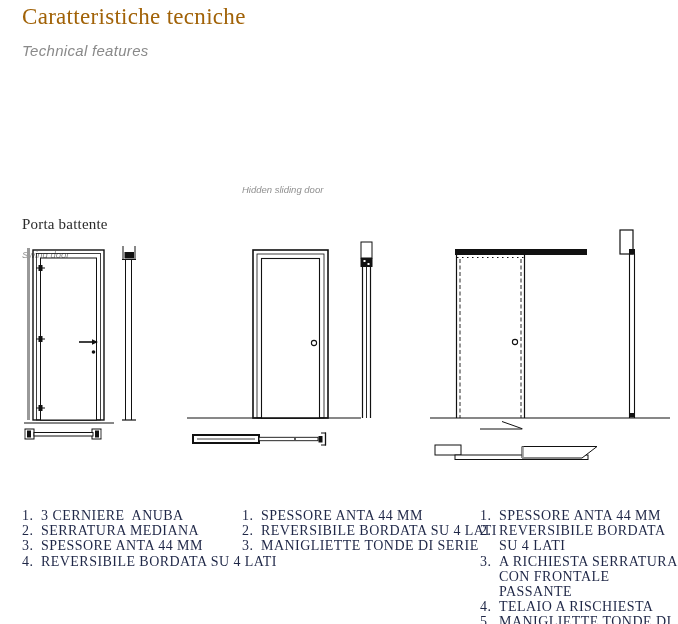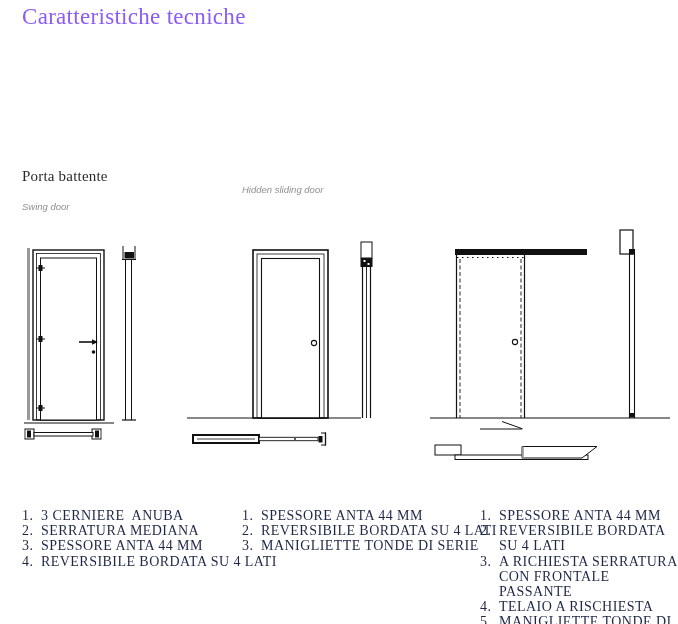--- a/index.html
+++ b/index.html
@@ -5,32 +5,32 @@
   html,body{margin:0;padding:0;background:#ffffff;}
   .page{
     position:relative;
     width:678px;height:624px;
     background:#ffffff;
     font-family:"Liberation Serif", serif;
     overflow:hidden;
   }
   .page-title{
     position:absolute;left:22px;top:4px;
-    font-size:23px;font-weight:400;color:#8b5cf6;
+    font-size:23px;font-weight:400;color:#a16207;
     letter-spacing:0.3px;
   }
   .page-subtitle{
     position:absolute;left:22px;top:42px;
     font-family:"Liberation Sans", sans-serif;
     font-style:italic;font-size:15px;color:#8a8a8a;
     letter-spacing:0.3px;
   }
   .col-header{position:absolute;top:168px;}
   .col-header .col-title{
-    font-size:15px;color:#2b2b2b;letter-spacing:0.2px;
+    font-size:15px;color:#2b2b2b;letter-spacing:0.2px;margin-top:48px;
   }
   .col-header .col-sub{
     margin-top:16px;
     font-family:"Liberation Sans", sans-serif;
     font-style:italic;font-size:9.5px;color:#8f8f8f;
   }
   .drawing{position:absolute;}
   ol.features{
     position:absolute;top:508px;margin:0;padding:0;
     counter-reset: item;
@@ -49,20 +49,21 @@
   }
   .feature-line{white-space:pre-wrap;}
   svg{display:block;}
 </style>
 </head>
 <body>
 
 <div class="page">
 
   <div class="page-title">Caratteristiche tecniche</div>
+  <div class="page-subtitle">Technical features</div>
 
   <div class="col-header" style="left:22px;">
     <div class="col-title">Porta battente</div>
     <div class="col-sub">Swing door</div>
   </div>
   <div class="col-header" style="left:242px;">
     <div class="col-sub">Hidden sliding door</div>
   </div>
 
   <div class="drawing" style="left:22px;top:236px;">

